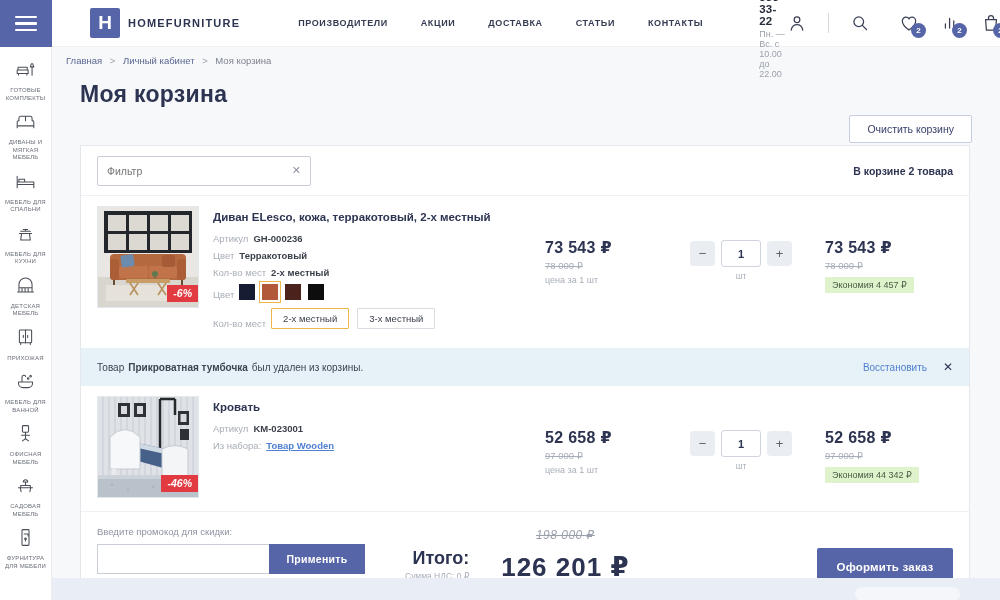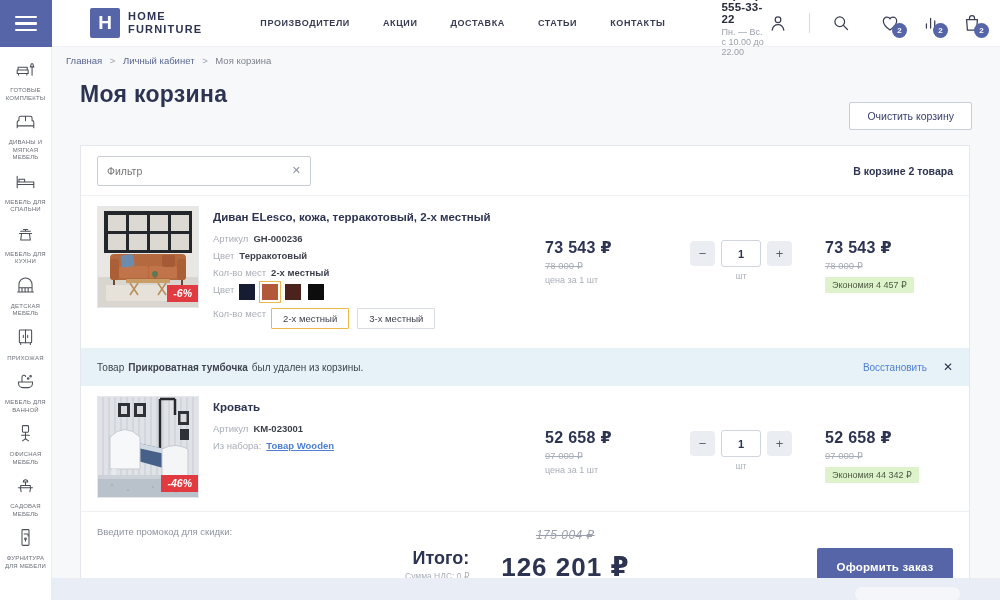--- a/index.html
+++ b/index.html
@@ -18,21 +18,21 @@
     stroke-linecap:round; stroke-linejoin:round; }
   .side-label { font-size:6px; line-height:1.25; color:#6a6f78; text-align:center; margin-top:3px;
     max-width:48px; letter-spacing:.2px; }
 
   
   .header { position:absolute; left:52px; top:0; width:948px; height:47px; background:#fff;
     display:flex; align-items:center; border-bottom:1px solid #f0f1f4; z-index:10; }
   .logo { display:flex; align-items:center; margin-left:38px; cursor:pointer; text-decoration:none; }
   .logo-mark { width:30px; height:30px; background:#5565a8; color:#fff; font-weight:800; font-size:19px;
     display:flex; align-items:center; justify-content:center; border-radius:2px; }
-  .logo-text { margin-left:8px; display:flex; flex-direction:column; }
+  .logo-text { margin-left:8px; display:flex; flex-direction:row; }
   .logo-text span { font-size:11px; font-weight:800; color:#2d3452; letter-spacing:1.2px; line-height:1.15; }
   .topnav { display:flex; gap:33px; margin-left:58px; }
   .topnav a { font-size:9px; font-weight:700; color:#353b52; letter-spacing:.6px; text-decoration:none; cursor:pointer; }
   .phone-block { margin-left:56px; }
   .phone { font-size:11.5px; font-weight:800; color:#262b3a; letter-spacing:.2px; }
   .hours { font-size:9px; color:#9aa0ab; margin-top:2px; }
   .hicons { margin-left:auto; margin-right:18px; display:flex; align-items:center; gap:21px; }
   .hicon { position:relative; width:20px; height:20px; cursor:pointer; }
   .hicon svg { width:20px; height:20px; stroke:#3a3f55; fill:none; stroke-width:1.5;
     stroke-linecap:round; stroke-linejoin:round; }
@@ -43,21 +43,21 @@
   .gap-lg { margin-left:8px; }
 
   
   .main { position:absolute; left:52px; top:47px; width:948px; height:553px; }
   .breadcrumb { position:absolute; left:14px; top:8px; font-size:9.5px; color:#5f6880; }
   .breadcrumb .crumb { cursor:pointer; color:#5a6790; }
   .breadcrumb .sep { margin:0 5px; color:#9aa0ab; }
   .breadcrumb .current { color:#7c828e; }
   .page-title { position:absolute; left:28px; top:34px; font-size:23px; font-weight:800;
     color:#2d3452; letter-spacing:.3px; }
-  .clear-btn { position:absolute; right:28px; top:55px; background:#fff; border:1px solid #c6cde0;
+  .clear-btn { position:absolute; right:28px; top:68px; background:#fff; border:1px solid #c6cde0;
     color:#39406b; font-size:10.5px; padding:7px 17px; border-radius:2px; cursor:pointer;
     font-family:inherit; }
 
   
   .card { position:absolute; left:28px; top:98px; width:890px; background:#fff;
     border:1px solid #e4e7ec; }
   .filter-row { height:50px; display:flex; align-items:center; justify-content:space-between;
     padding:0 16px; border-bottom:1px solid #eef0f3; }
   .filter-box { width:214px; height:30px; border:1px solid #c9cdd6; border-radius:2px;
     display:flex; align-items:center; padding:0 9px; background:#fff; }
@@ -67,21 +67,21 @@
   .count-label { font-size:10.5px; font-weight:700; color:#2d3452; }
 
   .prod-row { display:flex; padding:10px 16px 13px; }
   .img-wrap { position:relative; width:102px; height:102px; border:1px solid #e4e7ec; flex:none;
     cursor:pointer; overflow:visible; }
   .img-wrap svg { width:100px; height:100px; display:block; }
   .disc-badge { position:absolute; right:0; bottom:5px; background:#e13b41; color:#fff;
     font-style:italic; font-weight:800; font-size:10.5px; padding:2px 6px 3px; }
   .details { margin-left:14px; padding-top:5px; flex:1; min-width:0; }
   .p-title { font-size:11.5px; font-weight:700; color:#2d3452; margin-bottom:10px; cursor:pointer; }
-  .attr { display:flex; align-items:flex-start; font-size:9.5px; margin-bottom:6px; }
+  .attr { display:flex; align-items:flex-end; font-size:9.5px; margin-bottom:6px; }
   .attr .a-label { color:#a8adb6; margin-right:5px; }
   .attr .a-value { color:#3a3f4a; font-weight:700; }
   .swatches { display:flex; gap:7px; }
   .swatch { width:16px; height:16px; cursor:pointer; border:1px solid transparent; }
   .swatch.selected { outline:1px solid #ecb84c; outline-offset:2px; }
   .opt-btn { font-size:9.5px; color:#3a3f4a; border:1px solid #d8dce3; background:#fff;
     padding:4px 11px; margin-right:8px; cursor:pointer; font-family:inherit; border-radius:1px; }
   .opt-btn.selected { border-color:#ecb84c; }
 
   .col-price { width:112px; flex:none; padding-top:32px; }
@@ -440,28 +440,32 @@
       <div class="col-total">
         <div class="price-big">52 658 ₽</div>
         <div class="struck">97 000 ₽</div>
         <div class="save-badge">Экономия  44 342 ₽</div>
       </div>
     </div>
 
     <div class="bottom-row">
       <div class="promo-col">
         <div class="promo-label">Введите промокод для скидки:</div>
+        <div class="promo-line">
+          <input class="promo-input" style="">
+          <button class="apply-btn">Применить</button>
+        </div>
       </div>
       <div class="totals">
         <div class="tot-left">
           <div class="tot-label">Итого:</div>
           <div class="tot-vat">Сумма НДС: 0 ₽</div>
         </div>
         <div class="tot-mid">
-          <div class="tot-old">175 004 ₽</div>
+          <div class="tot-old">198 000 ₽</div>
           <div class="tot-grand">126 201 ₽</div>
           <div class="save-badge">Экономия 48 799 ₽</div>
         </div>
       </div>
       <button class="checkout-btn">Оформить заказ</button>
     </div>
 
   </section>
 
   <div class="footer-strip">

